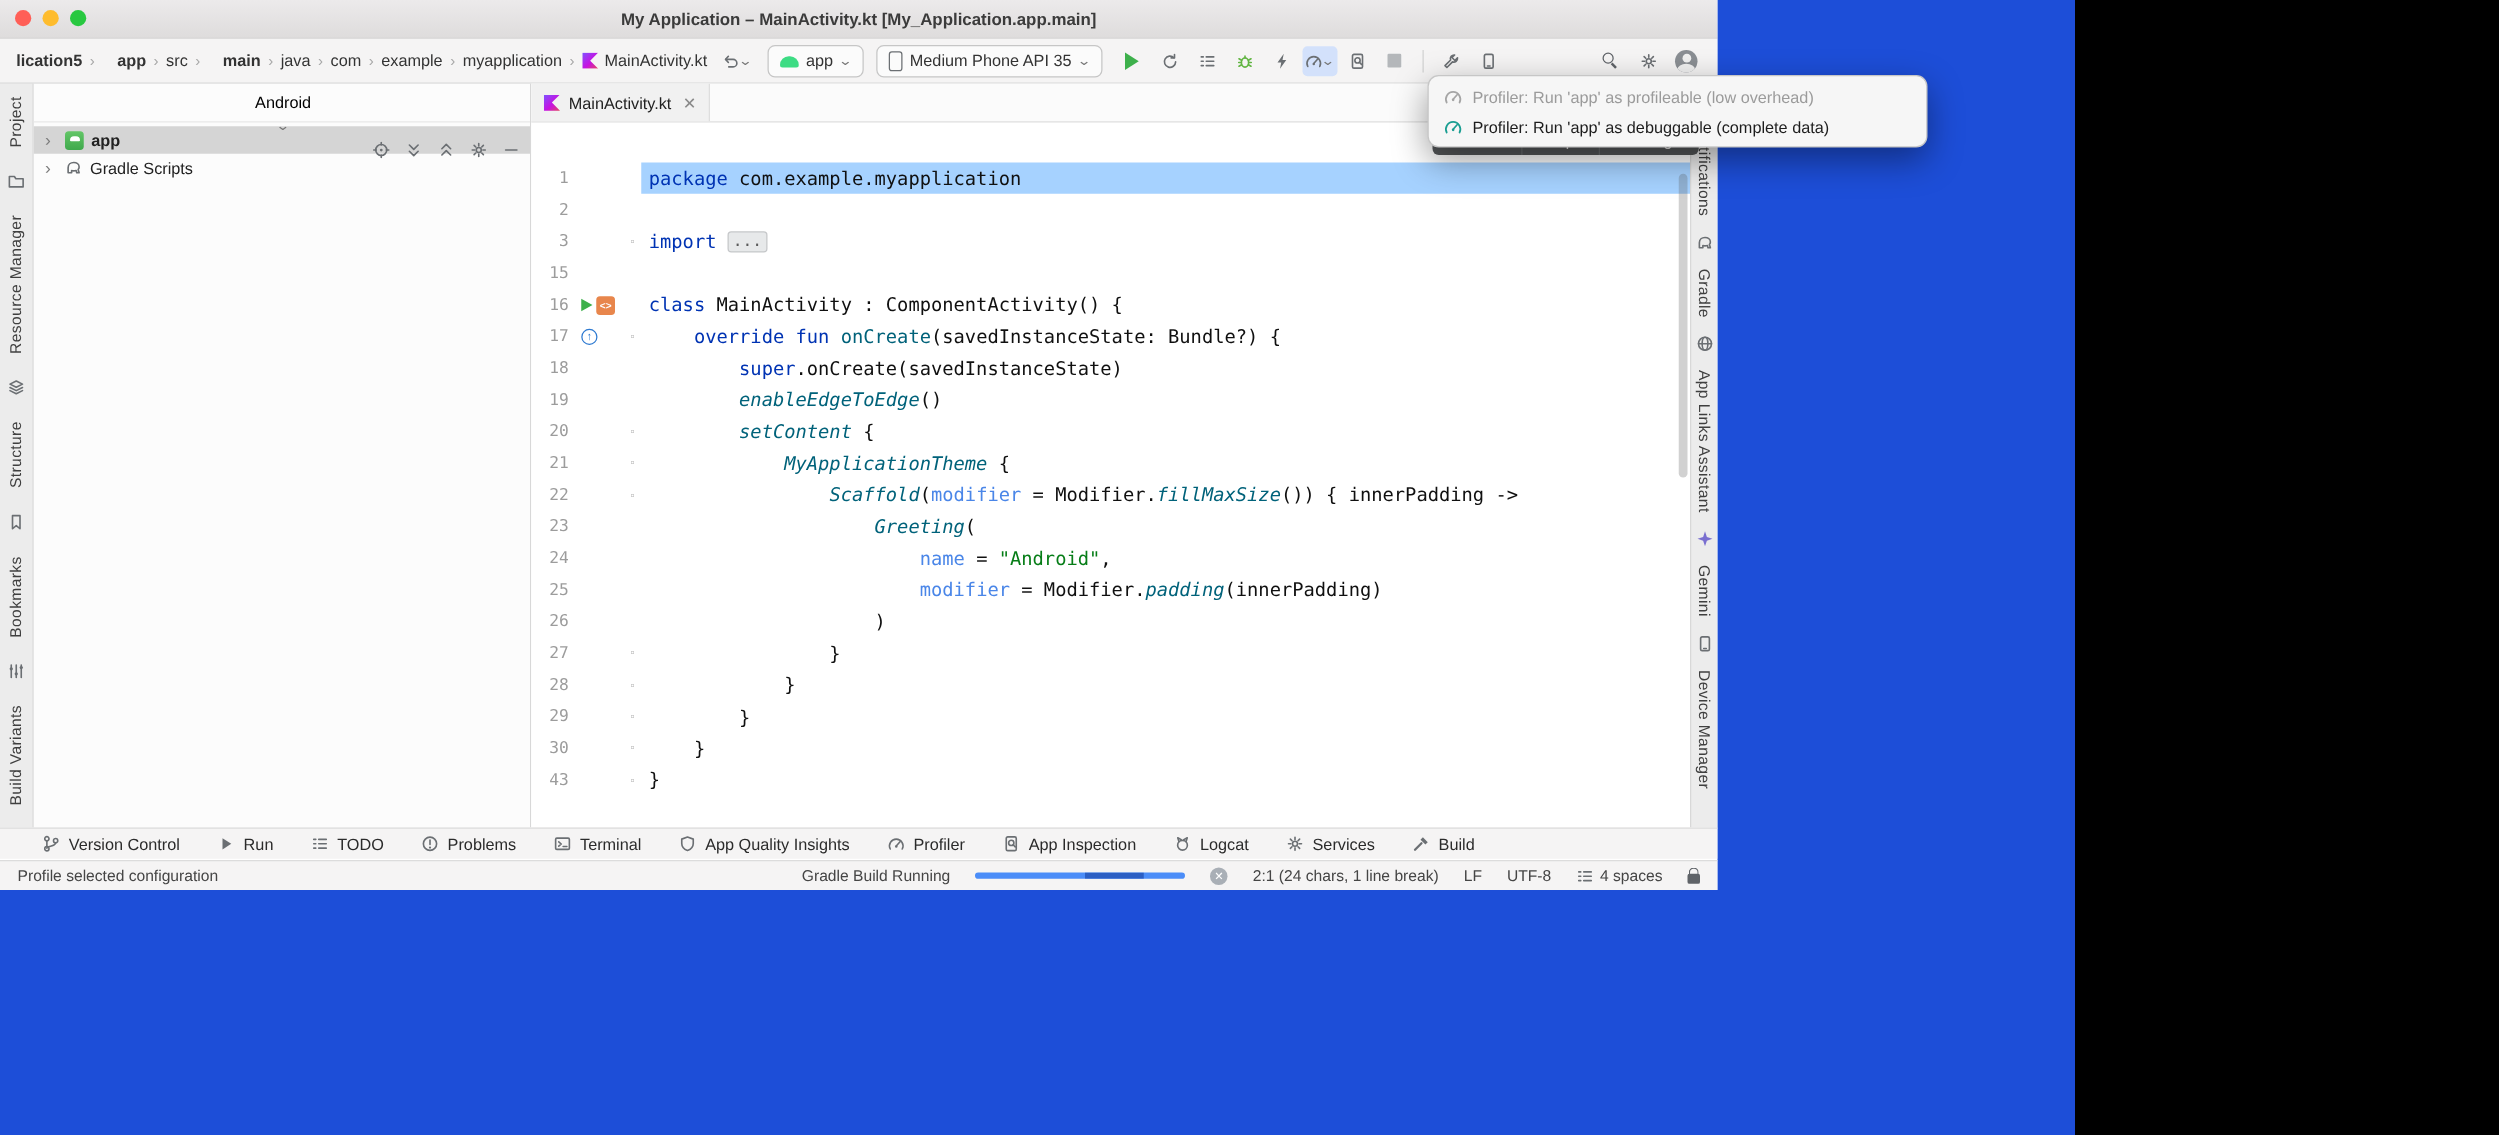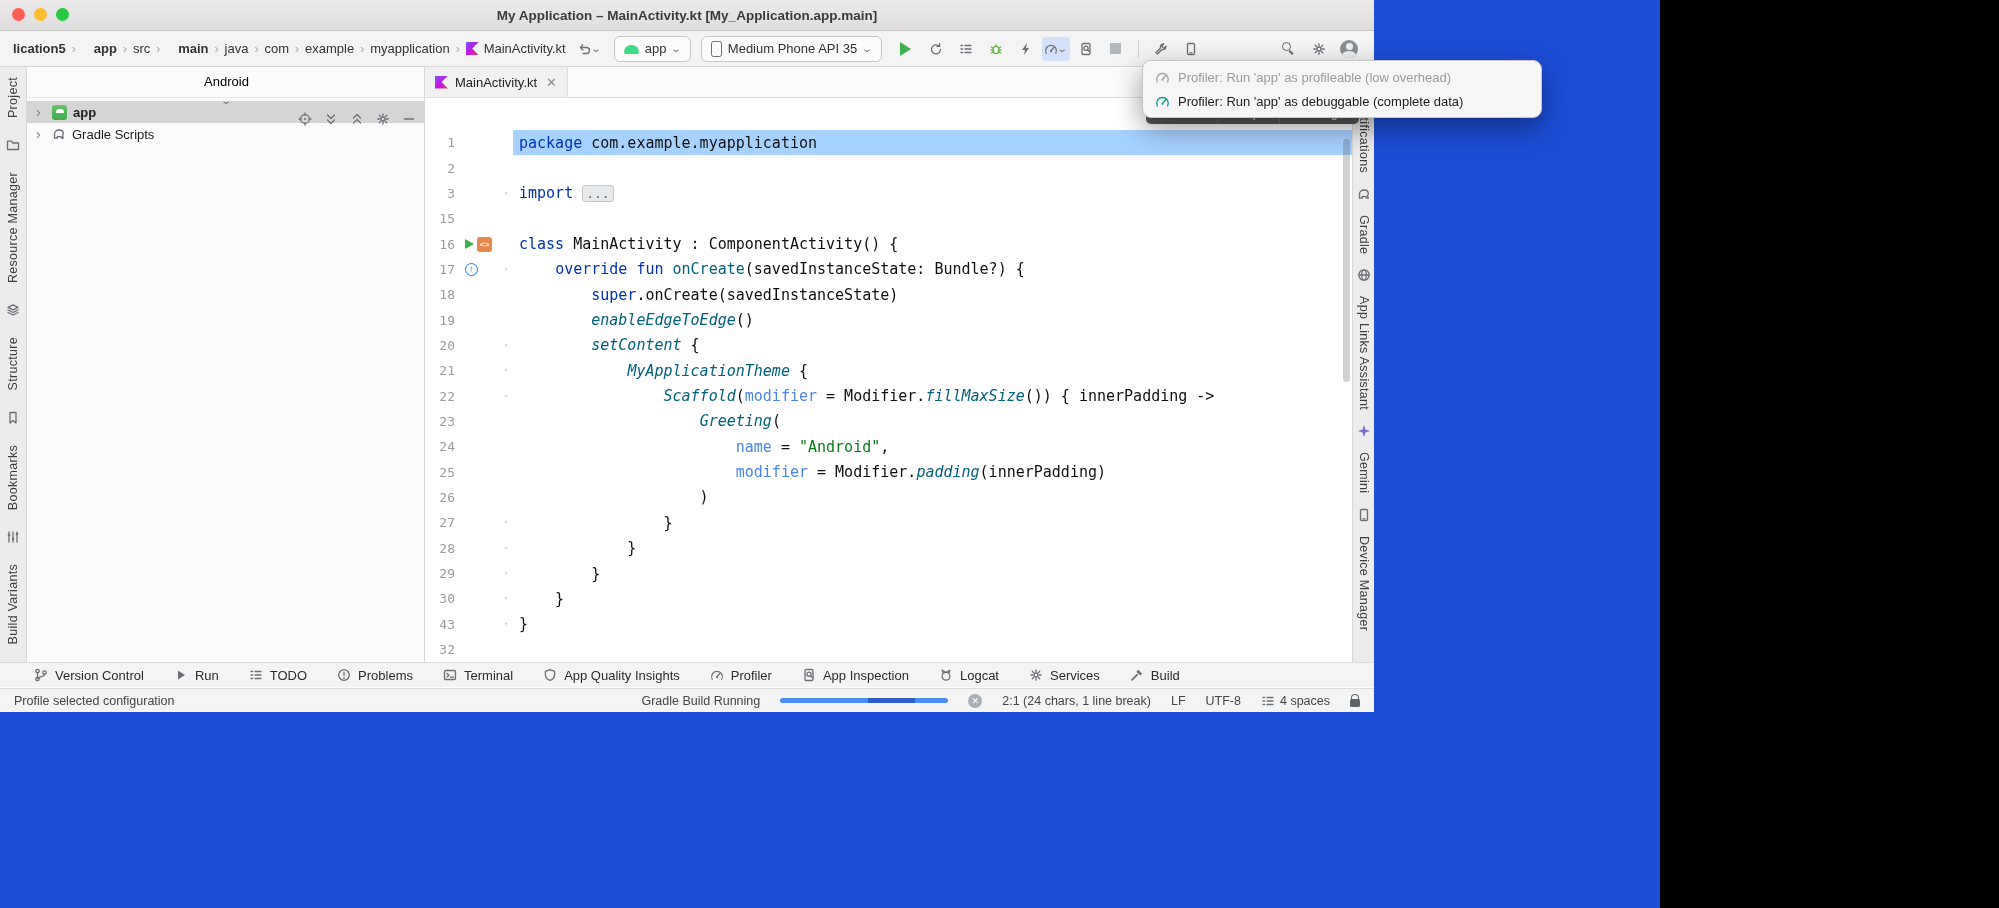--- a/index.html
+++ b/index.html
@@ -508,26 +508,20 @@
               <span class="gic"></span>
               <span class="fold">▫</span>
               <span class="codeln"><span>    }</span></span>
             </div>
             <div class="crow">
               <span class="ln">43</span>
               <span class="gic"></span>
               <span class="fold">▫</span>
               <span class="codeln"><span>}</span></span>
             </div>
-            <div class="crow">
-              <span class="ln">32</span>
-              <span class="gic"></span>
-              <span class="fold"></span>
-              <span class="codeln"></span>
-            </div>
           </div>
         <div class="inspcheck">✓</div>
         <div class="vscroll"></div>
       </div>
 
       <div class="right-strip" id="right-strip">
           <span class="ic strip-ic">
             <svg viewBox="0 0 14 14" fill="none" stroke="currentColor" stroke-width="1.3" stroke-linecap="round" stroke-linejoin="round">
               <path d="M7 2a3.5 3.5 0 0 1 3.5 3.5c0 2.5 1 3.4 1 3.4h-9s1-.9 1-3.4A3.5 3.5 0 0 1 7 2zM5.8 11.3a1.3 1.3 0 0 0 2.4 0"></path>
             </svg>

